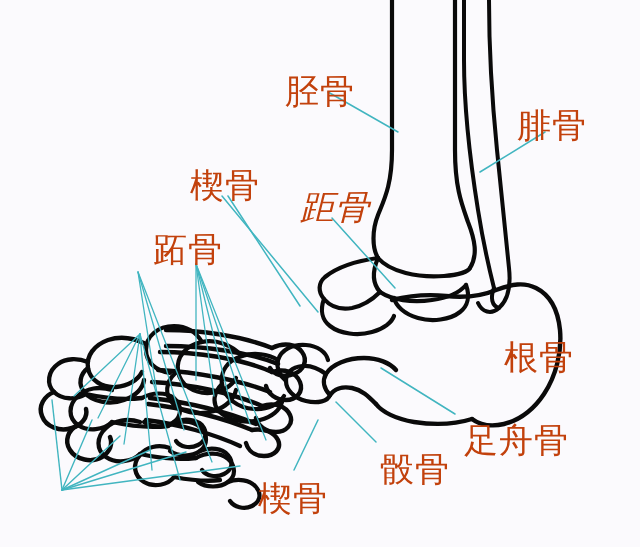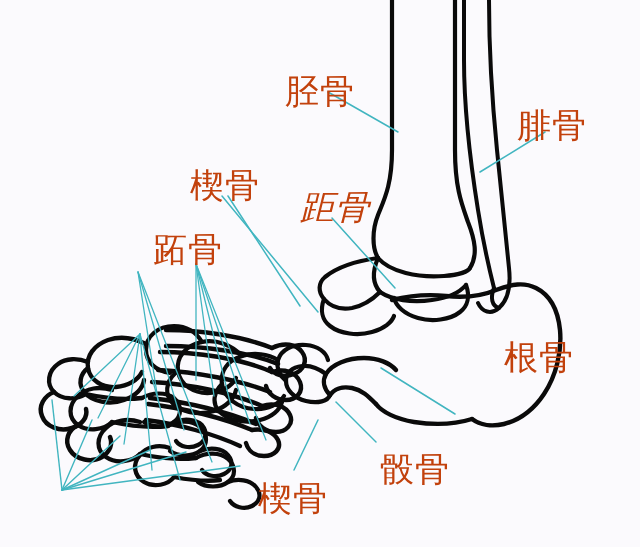--- a/index.html
+++ b/index.html
@@ -202,19 +202,20 @@
   <div class="lbl" style="left:190px; top:168px;">楔骨</div>
 
   <div class="lbl" style="left:300px; top:190px;font-style:italic;">距骨</div>
 
 
   <div class="lbl" style="left:153px; top:232px;">跖骨</div>
 
 
   <div class="lbl" style="left:504px; top:340px;">根骨</div>
 
+  <div class="lbl" style="left:464px; top:423px;">足舟骨</div>
 
   <div class="lbl" style="left:380px; top:452px;">骰骨</div>
 
   <div class="lbl" style="left:258px; top:481px;">楔骨</div>
 
 
 </div>
 
 </body></html>

